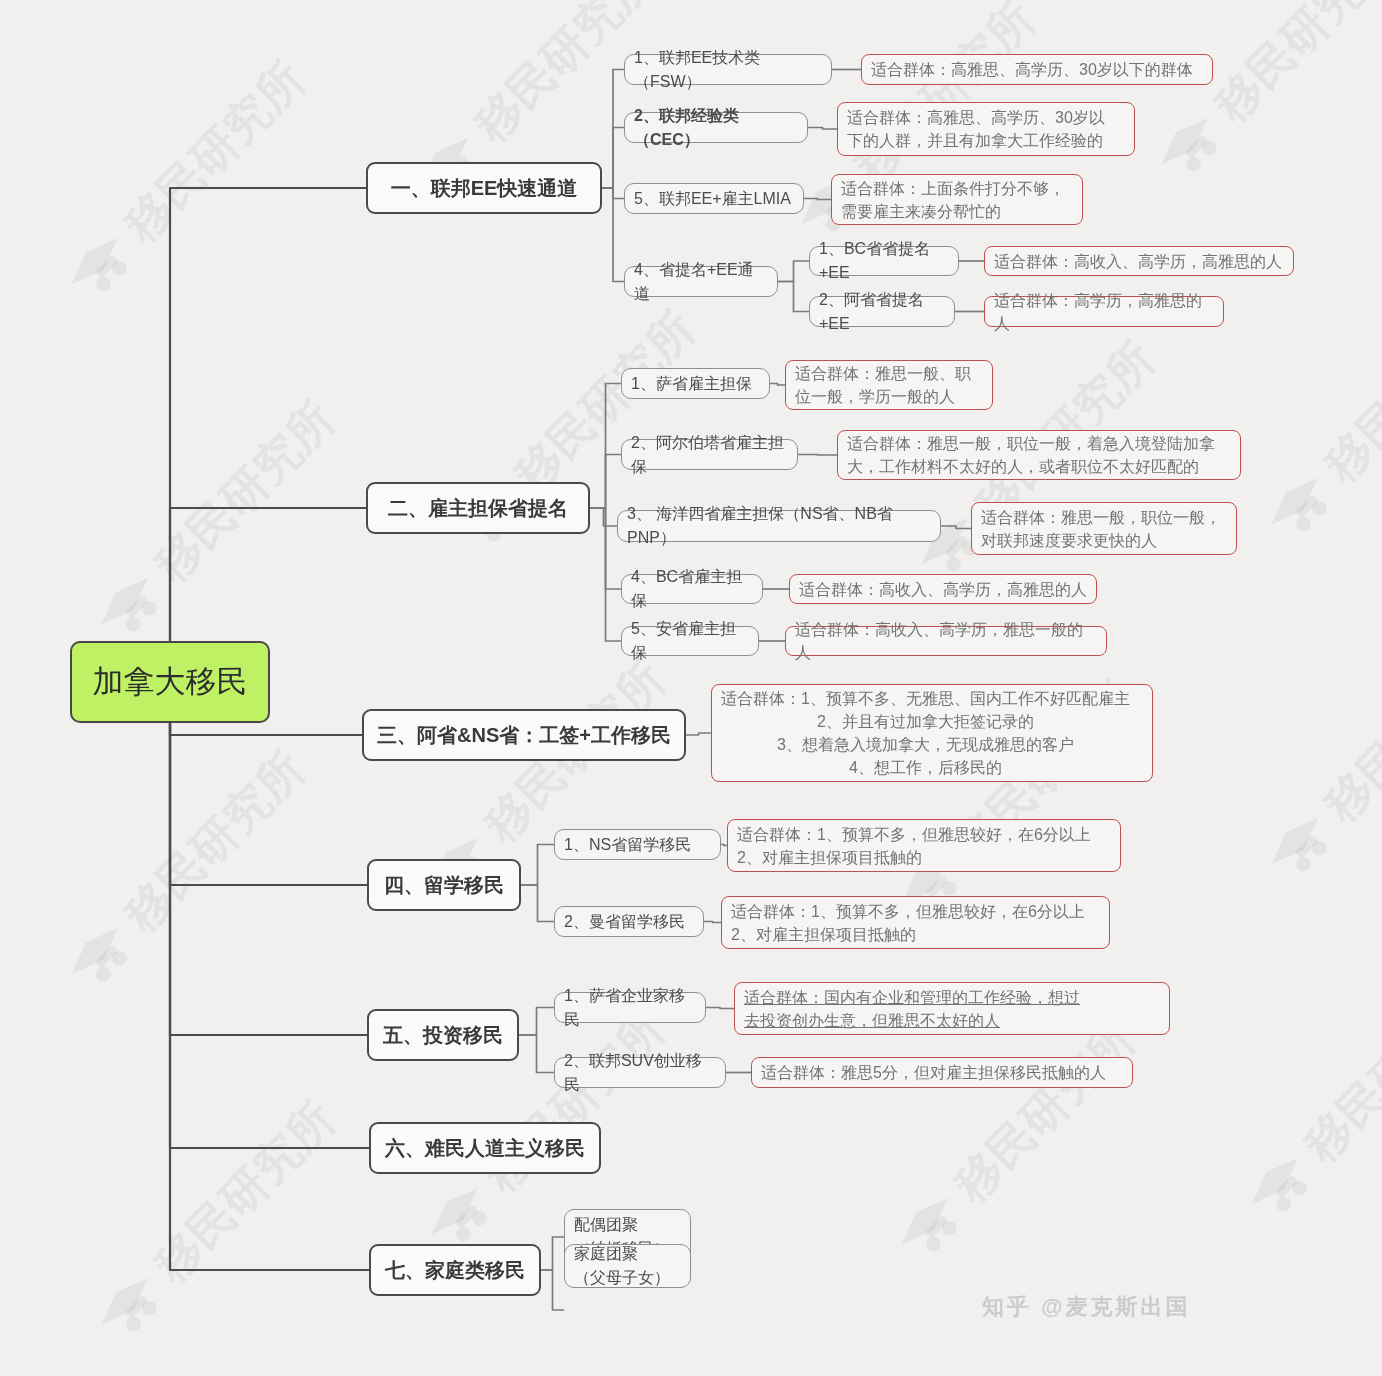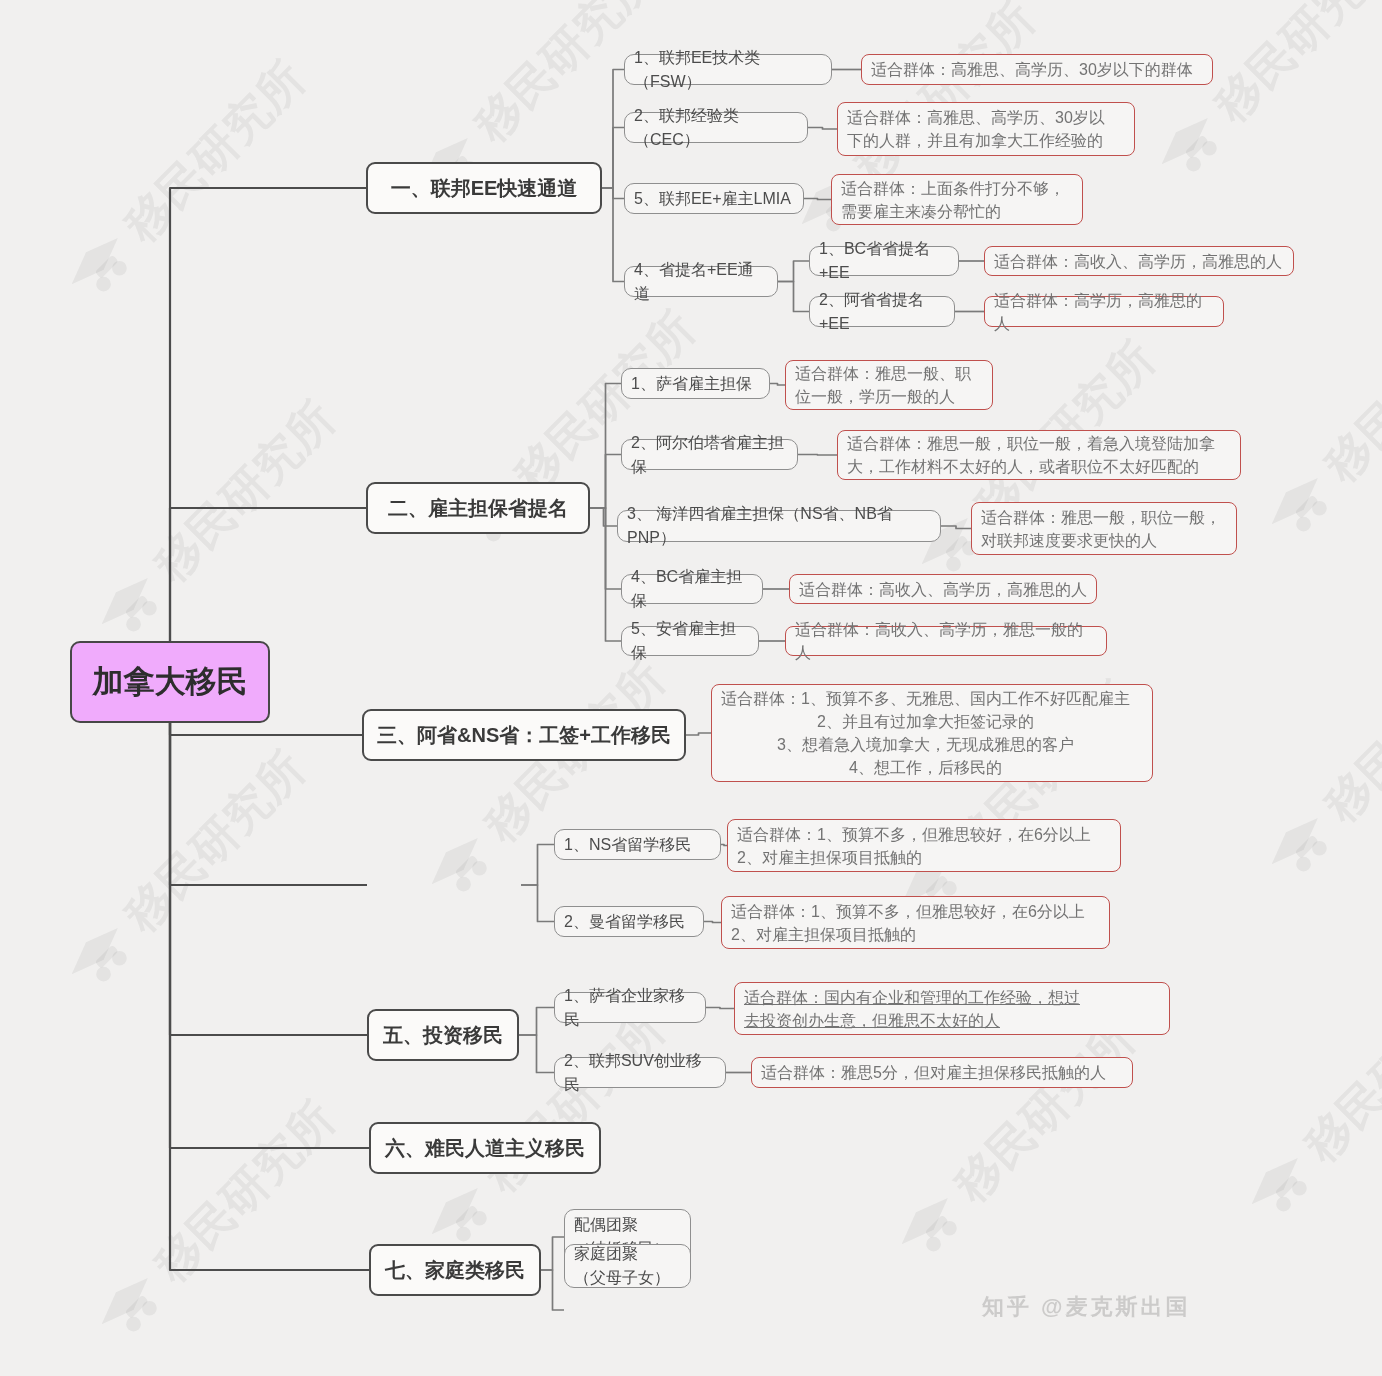--- a/index.html
+++ b/index.html
@@ -5,22 +5,22 @@
   html,body{margin:0;padding:0;}
   body{font-family:"Liberation Sans","DejaVu Sans",sans-serif;background:#e9e8e7;}
   #stage{position:relative;width:1382px;height:1376px;background:#f1f0ef;overflow:hidden;}
   #wm-layer{position:absolute;inset:0;z-index:0;pointer-events:none;}
   .wm{position:absolute;display:flex;align-items:center;gap:10px;transform:rotate(-45deg);
       color:rgba(70,70,70,0.075);font-size:46px;font-weight:bold;white-space:nowrap;}
   .wm svg{width:72px;height:48px;flex:0 0 auto;}
   #connector-layer{position:absolute;left:0;top:0;z-index:1;}
   .node{position:absolute;box-sizing:border-box;display:flex;align-items:center;
         white-space:pre-line;z-index:2;line-height:23px;}
-  .node.root{border:2.5px solid #474747;background:#f0abfc;border-radius:10px;
-        font-size:31px;color:#2d2d2d;justify-content:center;font-weight:700;line-height:36px;}
+  .node.root{border:2.5px solid #474747;background:#bef264;border-radius:10px;
+        font-size:31px;color:#2d2d2d;justify-content:center;font-weight:400;line-height:36px;}
   .node.branch{border:2px solid #4a4a4a;background:#fbfaf9;border-radius:9px;
         font-size:20px;font-weight:bold;color:#3a3a3a;justify-content:center;line-height:26px;}
   .node.sub{border:1.5px solid #8f8f8f;background:#f6f5f4;border-radius:10px;
         font-size:16px;color:#4c4c4c;padding:6px 9px;line-height:24px;}
   .node.desc{border:1.5px solid #c0504d;background:#f6f5f4;border-radius:8px;
         font-size:16px;color:#737373;padding:2px 9px;}
   #footer-credit{position:absolute;z-index:2;left:982px;top:1292px;font-size:22px;
         color:#cccbca;letter-spacing:3px;font-weight:bold;}
 </style>
 </head>
@@ -212,26 +212,27 @@
       <path d="M 519 1035 L 536.5 1035 L 536.5 1072.5 L 554 1072.5" fill="none" stroke="#7a7a7a" stroke-width="1.7" stroke-linejoin="round"></path>
       <path d="M 726 1072.5 L 738.5 1072.5 L 738.5 1072.5 L 751 1072.5" fill="none" stroke="#7a7a7a" stroke-width="1.7" stroke-linejoin="round"></path>
       <path d="M 541 1270 L 552.5 1270 L 552.5 1237 L 564 1237" fill="none" stroke="#7a7a7a" stroke-width="1.7" stroke-linejoin="round"></path>
       <path d="M 541 1270 L 552.5 1270 L 552.5 1310 L 564 1310" fill="none" stroke="#7a7a7a" stroke-width="1.7" stroke-linejoin="round"></path>
     </svg>
   <div id="footer-credit">知乎 @麦克斯出国</div>
 <div class="node root" style="left: 70px; top: 641px; width: 200px; height: 82px;">加拿大移民</div>
     <div class="node branch" style="left: 366px; top: 162px; width: 236px; height: 52px;">一、联邦EE快速通道</div>
     <div class="node branch" style="left: 366px; top: 482px; width: 224px; height: 52px;">二、雇主担保省提名</div>
     <div class="node branch" style="left: 362px; top: 709px; width: 324px; height: 52px;">三、阿省&amp;NS省：工签+工作移民</div>
+    <div class="node branch" style="left: 367px; top: 859px; width: 154px; height: 52px;">四、留学移民</div>
     <div class="node branch" style="left: 367px; top: 1009px; width: 152px; height: 52px;">五、投资移民</div>
     <div class="node branch" style="left: 369px; top: 1122px; width: 232px; height: 52px;">六、难民人道主义移民</div>
     <div class="node branch" style="left: 369px; top: 1244px; width: 172px; height: 52px;">七、家庭类移民</div>
     <div class="node sub" style="left: 624px; top: 54px; width: 208px; height: 31px;">1、联邦EE技术类（FSW）</div>
     <div class="node desc" style="left: 861px; top: 54px; width: 352px; height: 31px;">适合群体：高雅思、高学历、30岁以下的群体</div>
-    <div class="node sub" style="left: 624px; top: 112px; width: 184px; height: 31px;">2、联邦经验类（CEC）</div>
+    <div class="node sub" style="left: 624px; top: 112px; width: 184px; height: 31px; font-weight: bold;">2、联邦经验类（CEC）</div>
     <div class="node desc" style="left: 837px; top: 102px; width: 298px; height: 54px;">适合群体：高雅思、高学历、30岁以
 下的人群，并且有加拿大工作经验的</div>
     <div class="node sub" style="left: 624px; top: 183px; width: 180px; height: 31px;">5、联邦EE+雇主LMIA</div>
     <div class="node desc" style="left: 831px; top: 174px; width: 252px; height: 51px;">适合群体：上面条件打分不够，
 需要雇主来凑分帮忙的</div>
     <div class="node sub" style="left: 624px; top: 266px; width: 154px; height: 31px;">4、省提名+EE通道</div>
     <div class="node sub" style="left: 809px; top: 246px; width: 150px; height: 30px;">1、BC省省提名+EE</div>
     <div class="node desc" style="left: 984px; top: 246px; width: 310px; height: 30px;">适合群体：高收入、高学历，高雅思的人</div>
     <div class="node sub" style="left: 809px; top: 296px; width: 146px; height: 31px;">2、阿省省提名+EE</div>
     <div class="node desc" style="left: 984px; top: 296px; width: 240px; height: 31px;">适合群体：高学历，高雅思的人</div>

